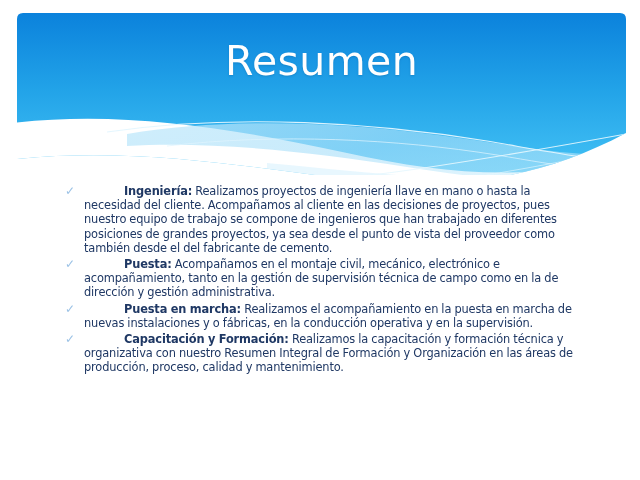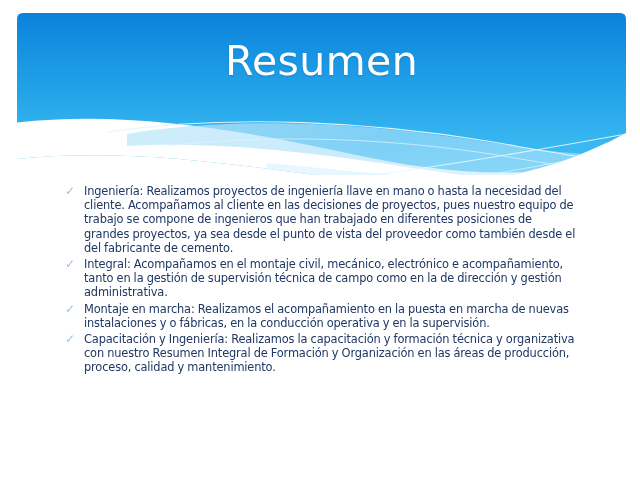--- a/index.html
+++ b/index.html
@@ -84,21 +84,22 @@
     color: #1F3864;
     font-size: 11.4px;
     line-height: 14.2px;
     font-family: "DejaVu Sans", sans-serif;
     text-align: left;
     hyphens: none;
     letter-spacing: -0.15px;
     word-spacing: -0.3px;
   }
   .bullet-text .lead {
-    font-weight: normal;
+    font-weight: bold;
+    margin-left: 40px;
   }
 </style>
 </head>
 <body>
 
 <div id="slide">
 
   <div id="banner">
     <svg viewBox="0 0 609 162" preserveAspectRatio="none">
       <defs>
@@ -150,27 +151,27 @@
 
   <div id="body-list">
 
     <div class="bullet-row">
       <span class="bullet-mark">✓</span>
       <span class="bullet-text"><span class="lead">Ingeniería:</span><span> Realizamos proyectos de ingeniería llave en mano o hasta la necesidad del cliente. Acompañamos al cliente en las decisiones de proyectos, pues nuestro equipo de trabajo se compone de ingenieros que han trabajado en diferentes posiciones de grandes proyectos, ya sea desde el punto de vista del proveedor como también desde el del fabricante de cemento.</span></span>
     </div>
 
     <div class="bullet-row">
       <span class="bullet-mark">✓</span>
-      <span class="bullet-text"><span class="lead">Integral:</span><span> Acompañamos en el montaje civil, mecánico, electrónico e acompañamiento, tanto en la gestión de supervisión técnica de campo como en la de dirección y gestión administrativa.</span></span>
+      <span class="bullet-text"><span class="lead">Puesta:</span><span> Acompañamos en el montaje civil, mecánico, electrónico e acompañamiento, tanto en la gestión de supervisión técnica de campo como en la de dirección y gestión administrativa.</span></span>
     </div>
 
     <div class="bullet-row">
       <span class="bullet-mark">✓</span>
-      <span class="bullet-text"><span class="lead">Montaje en marcha:</span><span> Realizamos el acompañamiento en la puesta en marcha de nuevas instalaciones y o fábricas, en la conducción operativa y en la supervisión.</span></span>
+      <span class="bullet-text"><span class="lead">Puesta en marcha:</span><span> Realizamos el acompañamiento en la puesta en marcha de nuevas instalaciones y o fábricas, en la conducción operativa y en la supervisión.</span></span>
     </div>
 
     <div class="bullet-row">
       <span class="bullet-mark">✓</span>
-      <span class="bullet-text"><span class="lead">Capacitación y Ingeniería:</span><span> Realizamos la capacitación y formación técnica y organizativa con nuestro Resumen Integral de Formación y Organización en las áreas de producción, proceso, calidad y mantenimiento.</span></span>
+      <span class="bullet-text"><span class="lead">Capacitación y Formación:</span><span> Realizamos la capacitación y formación técnica y organizativa con nuestro Resumen Integral de Formación y Organización en las áreas de producción, proceso, calidad y mantenimiento.</span></span>
     </div>
 
   </div>
 </div>
 
 </body></html>

